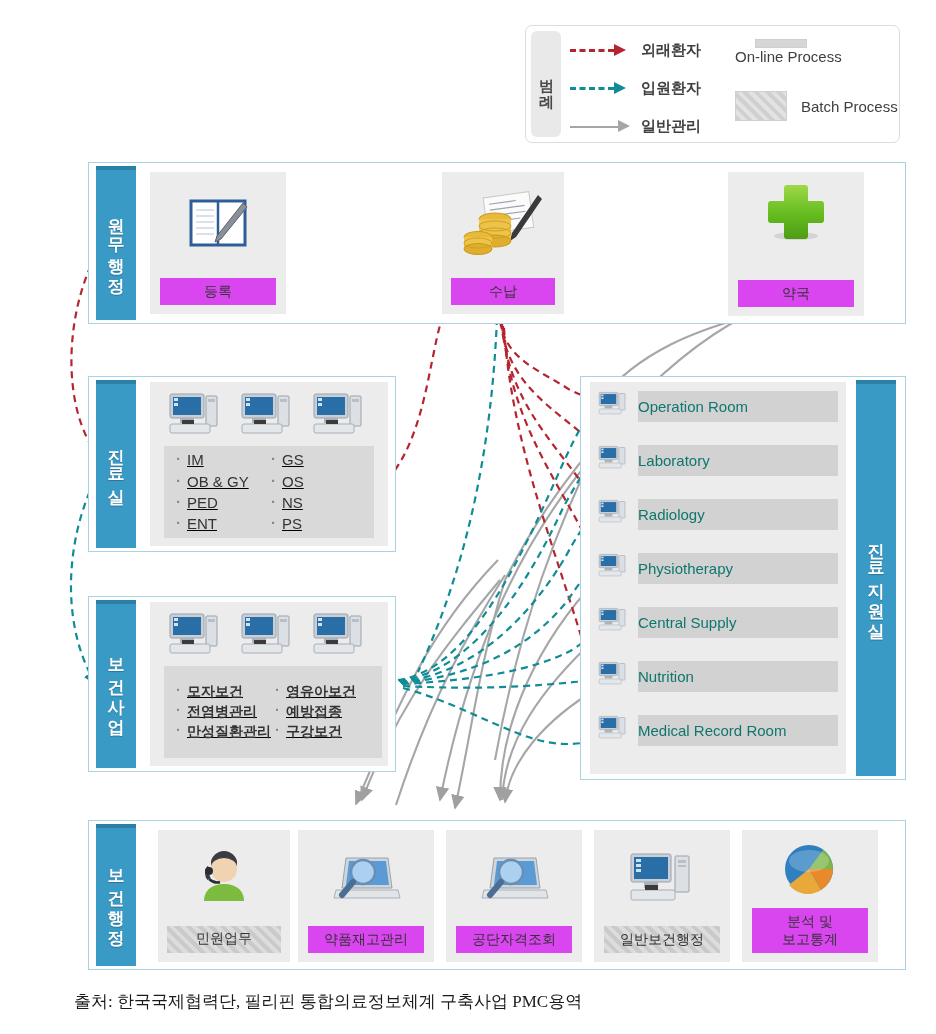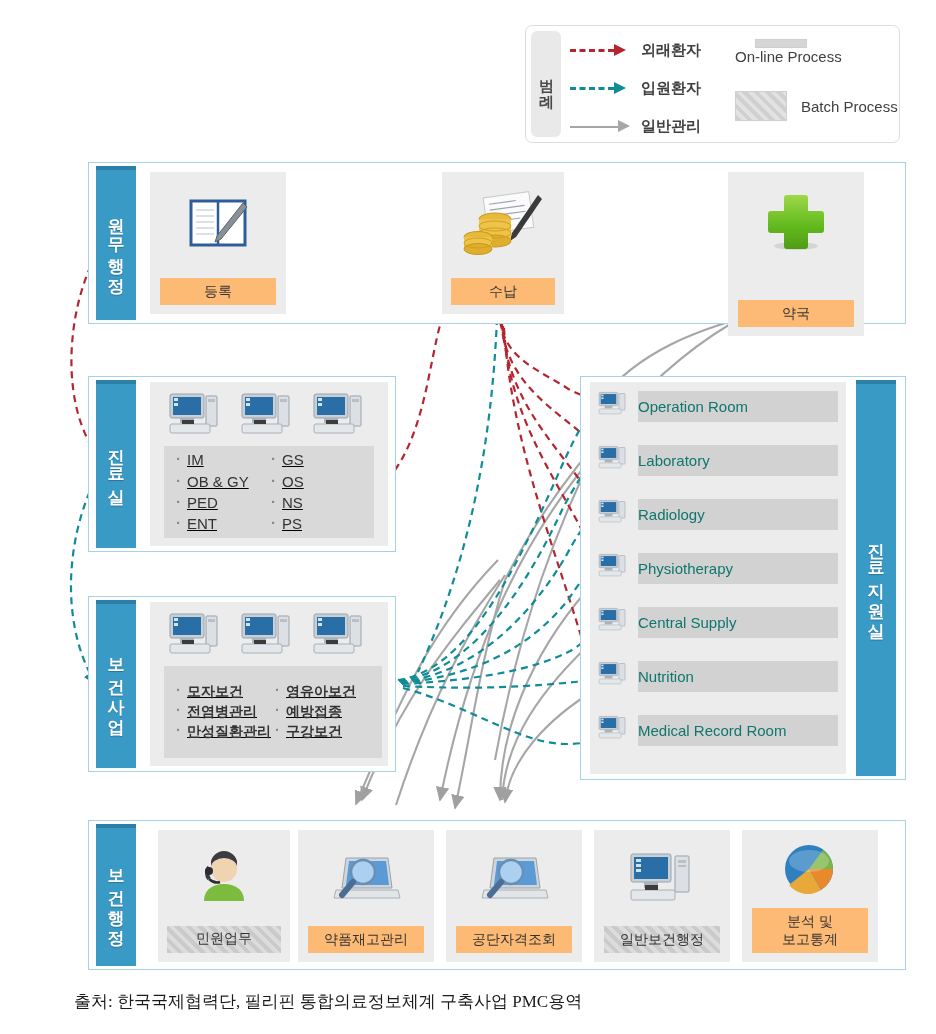--- a/index.html
+++ b/index.html
@@ -78,21 +78,21 @@
 
   
   .card{
     position:absolute;background:#ececec;box-sizing:border-box;
     display:flex;flex-direction:column;align-items:center;justify-content:flex-end;
   }
   .card .icon-wrap{
     flex:1;display:flex;align-items:center;justify-content:center;width:100%;
   }
   .card .cap{
-    width:86%;margin:0 0 9px 0;background:#fdba74;
+    width:86%;margin:0 0 9px 0;background:#d946ef;
     text-align:center;font-size:14px;color:#333;padding:5px 0;
     line-height:1.25;
   }
   .card .cap.batch{
     background:repeating-linear-gradient(45deg,#cacaca 0 4px,#dcdcdc 4px 8px);
   }
 
   
   .deptcard{
     position:absolute;background:#ececec;box-sizing:border-box;
@@ -284,21 +284,21 @@
           <ellipse cx="18" cy="48" rx="14" ry="5.5" fill="#e8b93a" stroke="#c79a1c"></ellipse>
           <rect x="4" y="48" width="28" height="12" fill="#edc34a"></rect>
           <ellipse cx="18" cy="60" rx="14" ry="5.5" fill="#e0ad2c" stroke="#c79a1c"></ellipse>
           <ellipse cx="18" cy="54" rx="14" ry="5" fill="none" stroke="#d1a01f"></ellipse>
         </g>
       </svg>
     </div>
     <div class="cap">수납</div>
   </div>
 
-  <div class="card" style="left:728px;top:172px;width:136px;height:164px;gap:28px;">
+  <div class="card" style="left:728px;top:172px;width:136px;height:144px;gap:28px;">
     <div class="icon-wrap">
       <svg width="66" height="62" viewBox="0 0 66 62">
         <defs>
           <linearGradient id="grnG" x1="0" y1="0" x2="0" y2="1">
             <stop offset="0%" stop-color="#9ed84a"></stop>
               <stop offset="55%" stop-color="#64bb1e"></stop>
             <stop offset="100%" stop-color="#4f9c16"></stop>
           </linearGradient>
         </defs>
         <ellipse cx="33" cy="55" rx="22" ry="4" fill="#d4d4d4"></ellipse>

